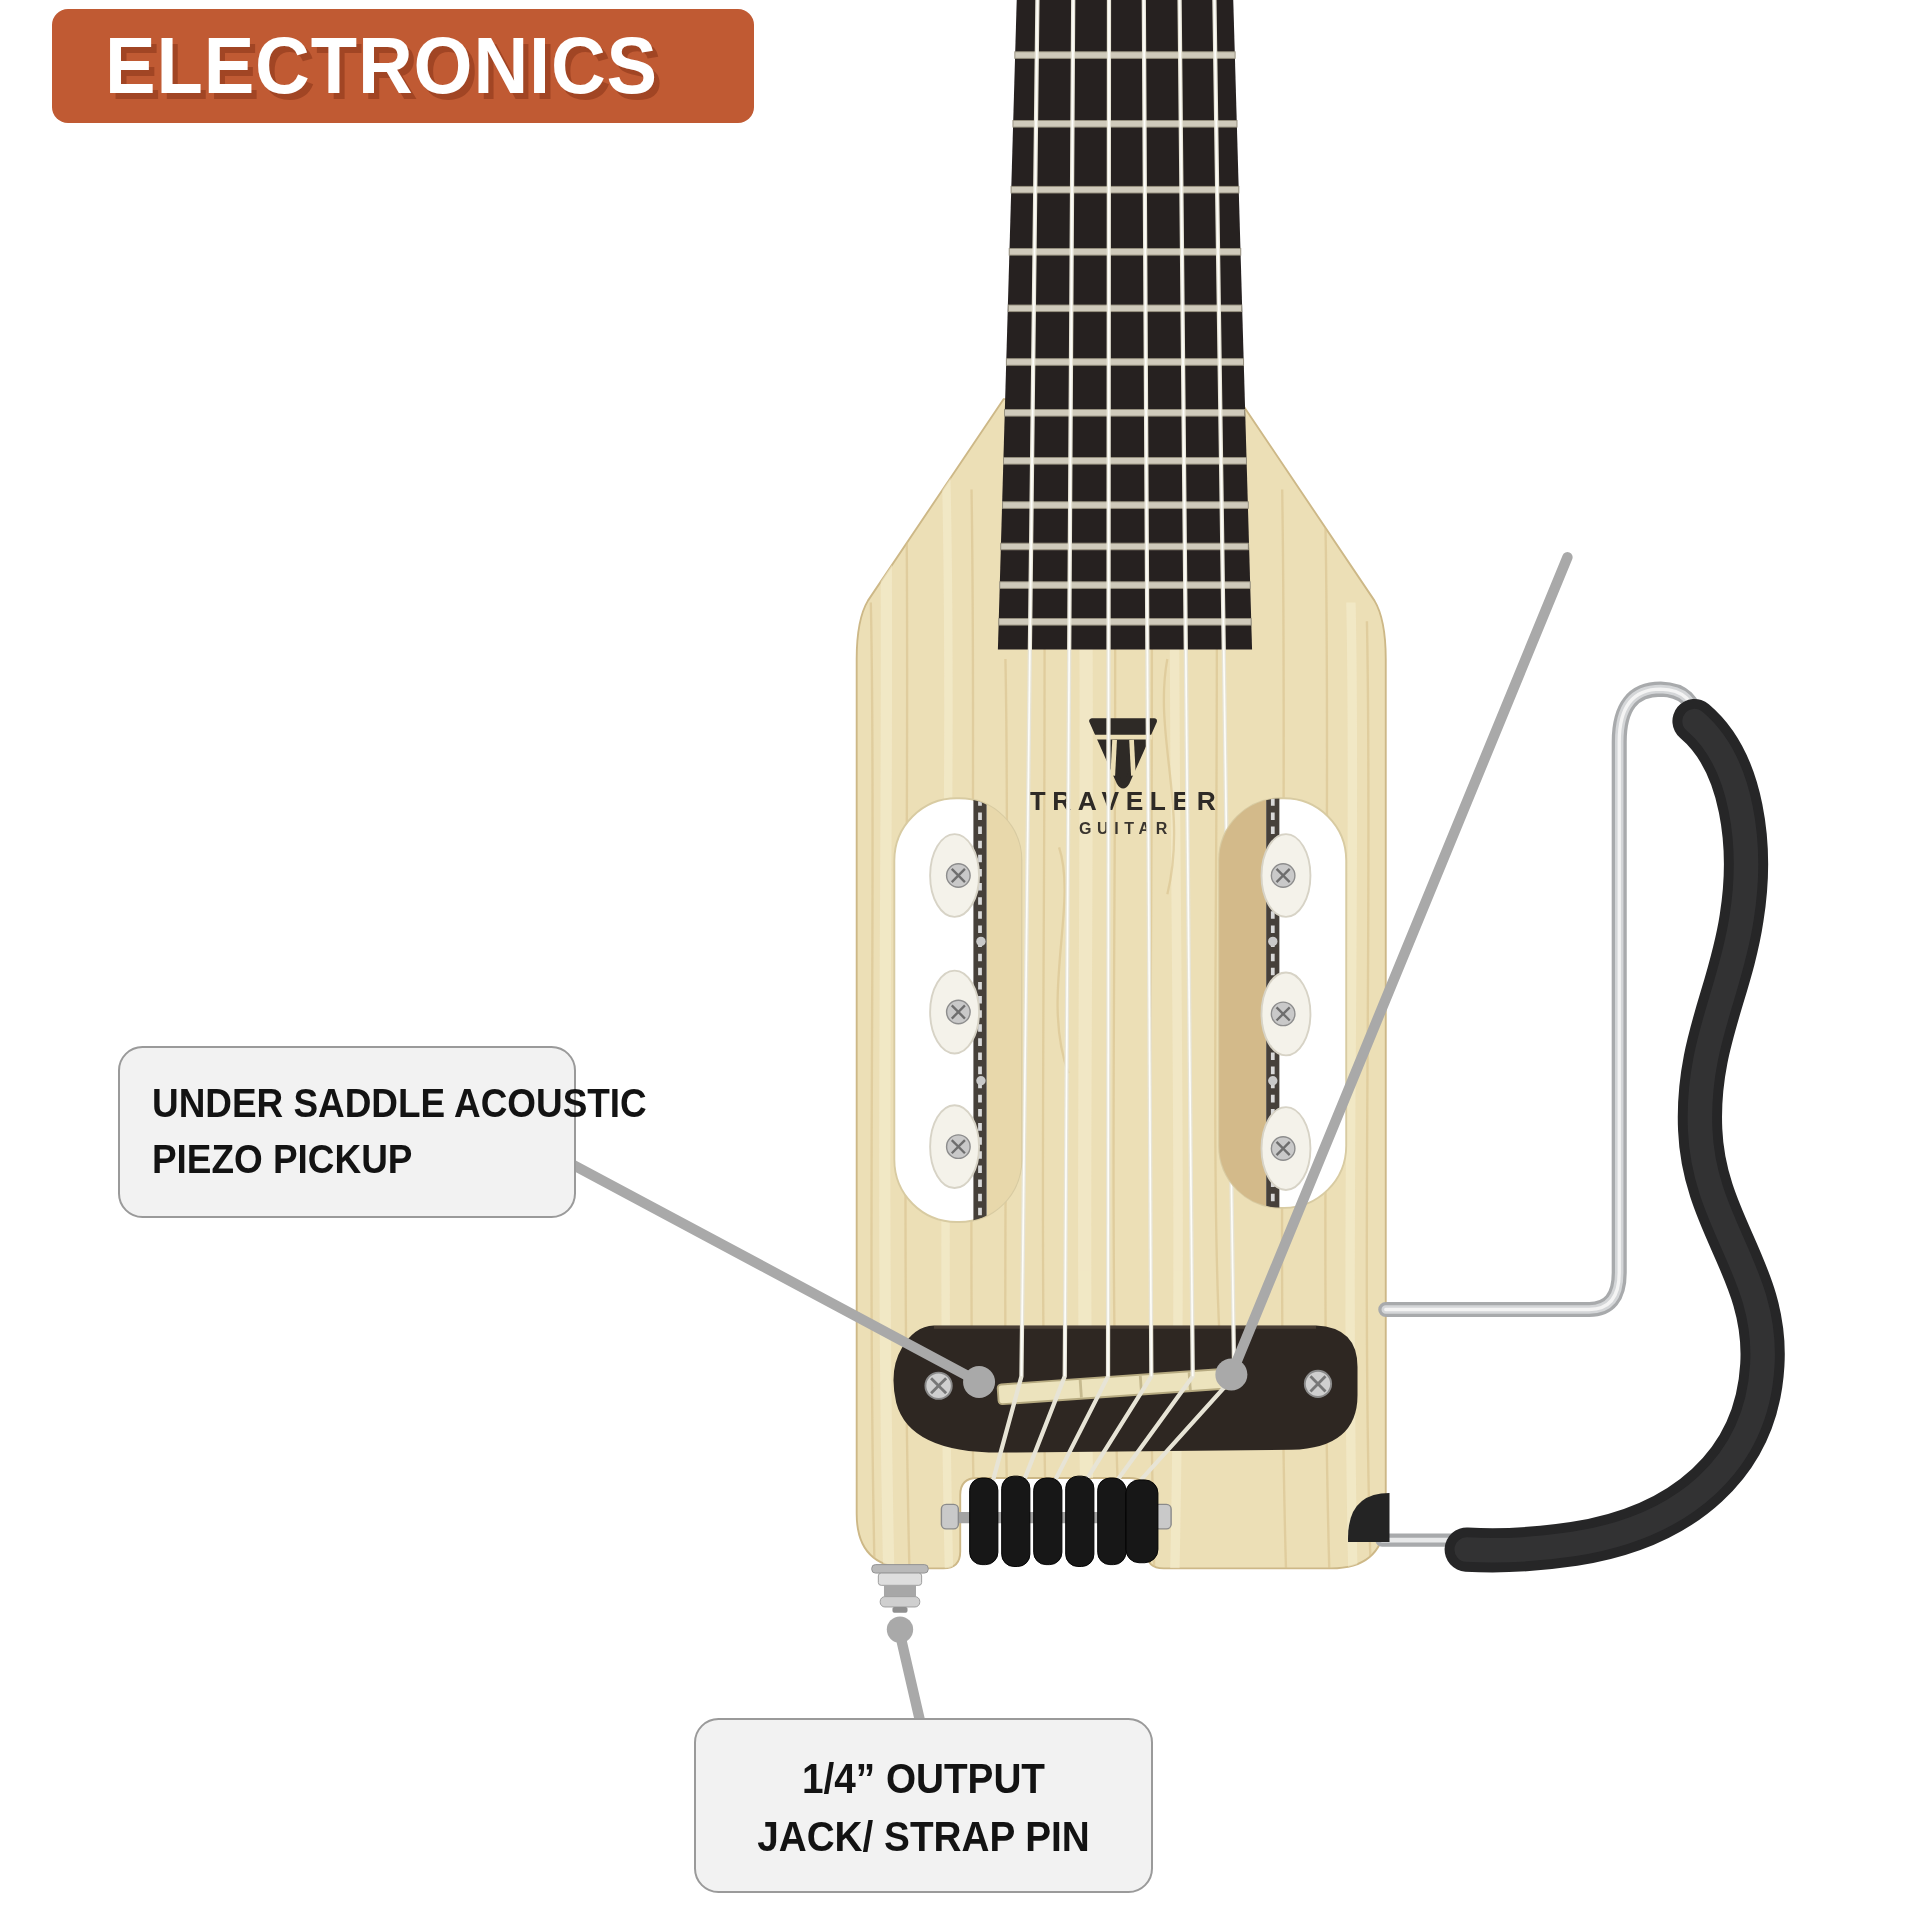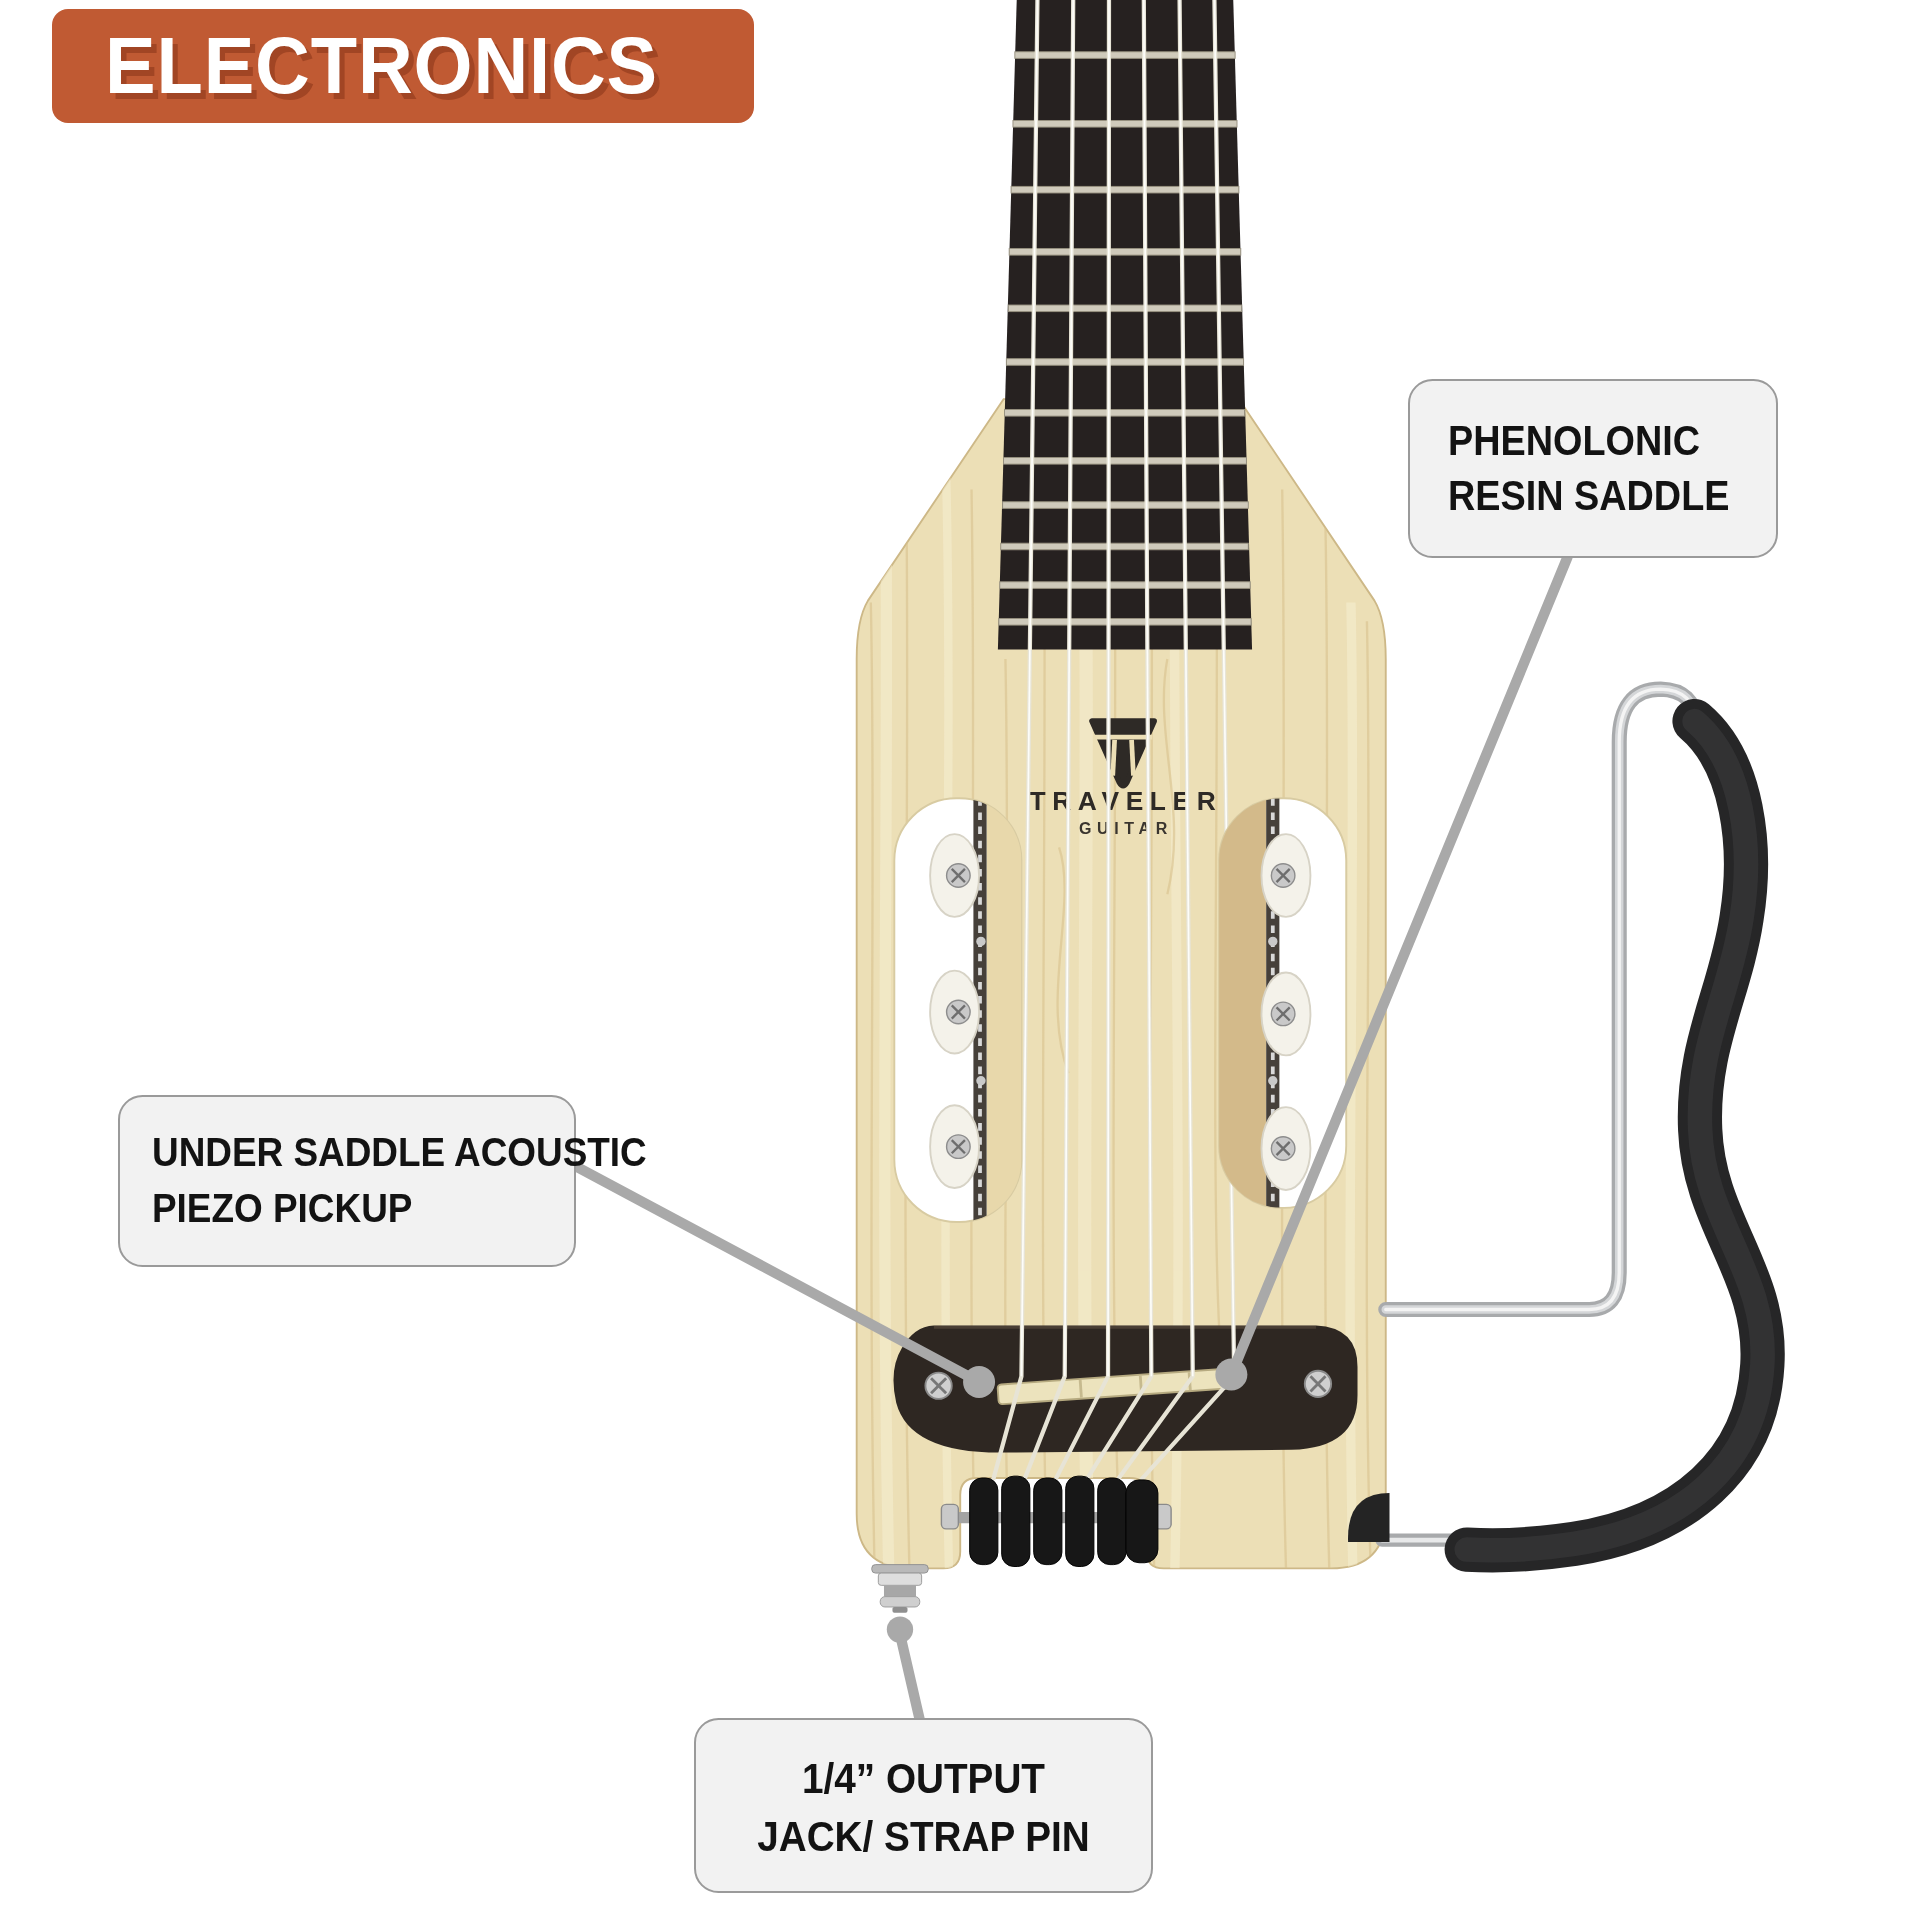--- a/index.html
+++ b/index.html
@@ -10,21 +10,21 @@
   .badge{position:absolute;left:52px;top:9.4px;width:702px;height:114px;background:#c05a33;
          border-radius:16px;display:flex;align-items:center;padding-left:53px;box-sizing:border-box;}
   .badge span{font-size:79px;font-weight:800;color:#ffffff;letter-spacing:0.9px;
               text-shadow:5.6px 5.6px 0 rgba(125,45,18,.45);transform:scaleX(.96);transform-origin:0 50%;}
 
   .callout{position:absolute;background:#f2f2f2;border:2.8px solid #9a9a9a;border-radius:24.5px;
            color:#131313;font-weight:700;box-sizing:border-box;z-index:5;}
   .callout .ln{display:block;transform-origin:0 50%;transform:scaleX(.9);white-space:nowrap;}
   #co-saddle{left:1408px;top:379px;width:370px;height:179px;padding:32px 7.5px 0 38px;
              font-size:42px;line-height:1.32;}
-  #co-pickup{left:118px;top:1095px;width:458px;height:172px;padding:28px 3.8px 0 32px;
+  #co-pickup{left:118px;top:1046px;width:458px;height:172px;padding:28px 3.8px 0 32px;
              font-size:41px;line-height:1.36;}
   #co-jack{left:694px;top:1718px;width:459px;height:175px;padding:30px 0 8px 0;
            font-size:43px;line-height:1.34;text-align:center;}
   #co-jack .ln{transform-origin:50% 50%;}
 </style>
 </head>
 <body>
 
 <div class="stage">
 
@@ -248,24 +248,20 @@
     <circle cx="1040" cy="1468" r="17"></circle>
     <circle cx="1308" cy="1460" r="17"></circle>
     <circle cx="956" cy="1731" r="14"></circle>
   </g>
 </svg>
 
 <div class="badge">
   <span>ELECTRONICS</span>
 </div>
 
-<div class="callout" id="co-saddle">
-  <span class="ln">PHENOLONIC</span>
-  <span class="ln">RESIN SADDLE</span>
-</div>
 
 <div class="callout" id="co-pickup">
   <span class="ln">UNDER SADDLE ACOUSTIC</span>
   <span class="ln">PIEZO PICKUP</span>
 </div>
 
 <div class="callout" id="co-jack">
   <span class="ln">1/4” OUTPUT</span>
   <span class="ln">JACK/ STRAP PIN</span>
 </div>

